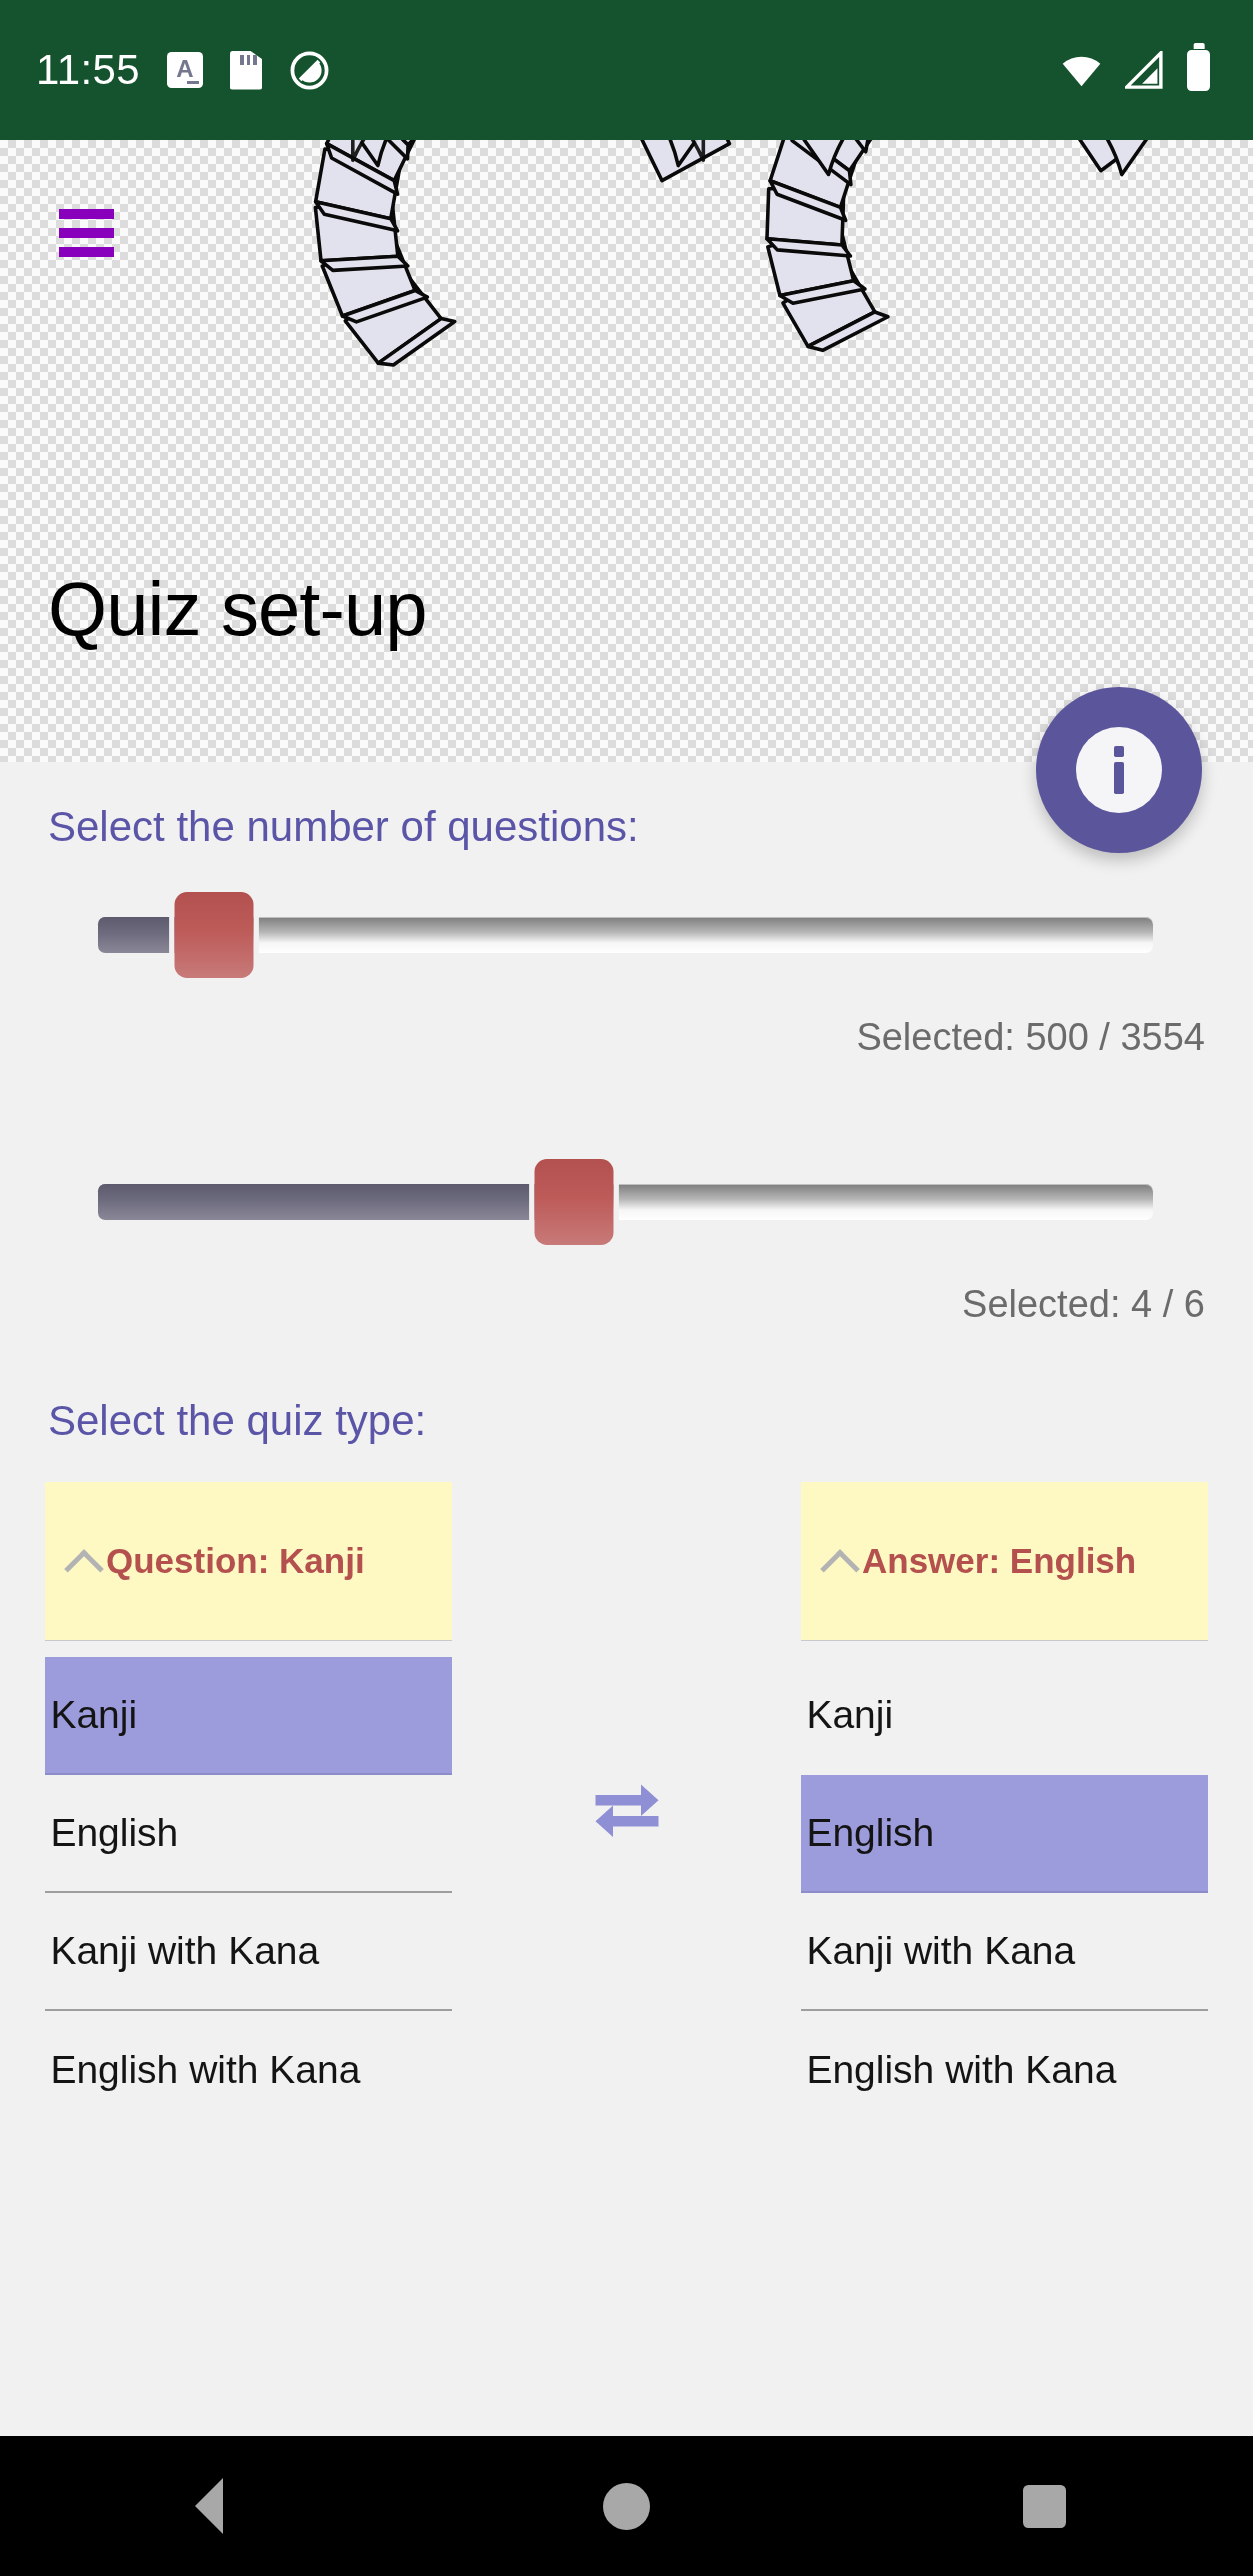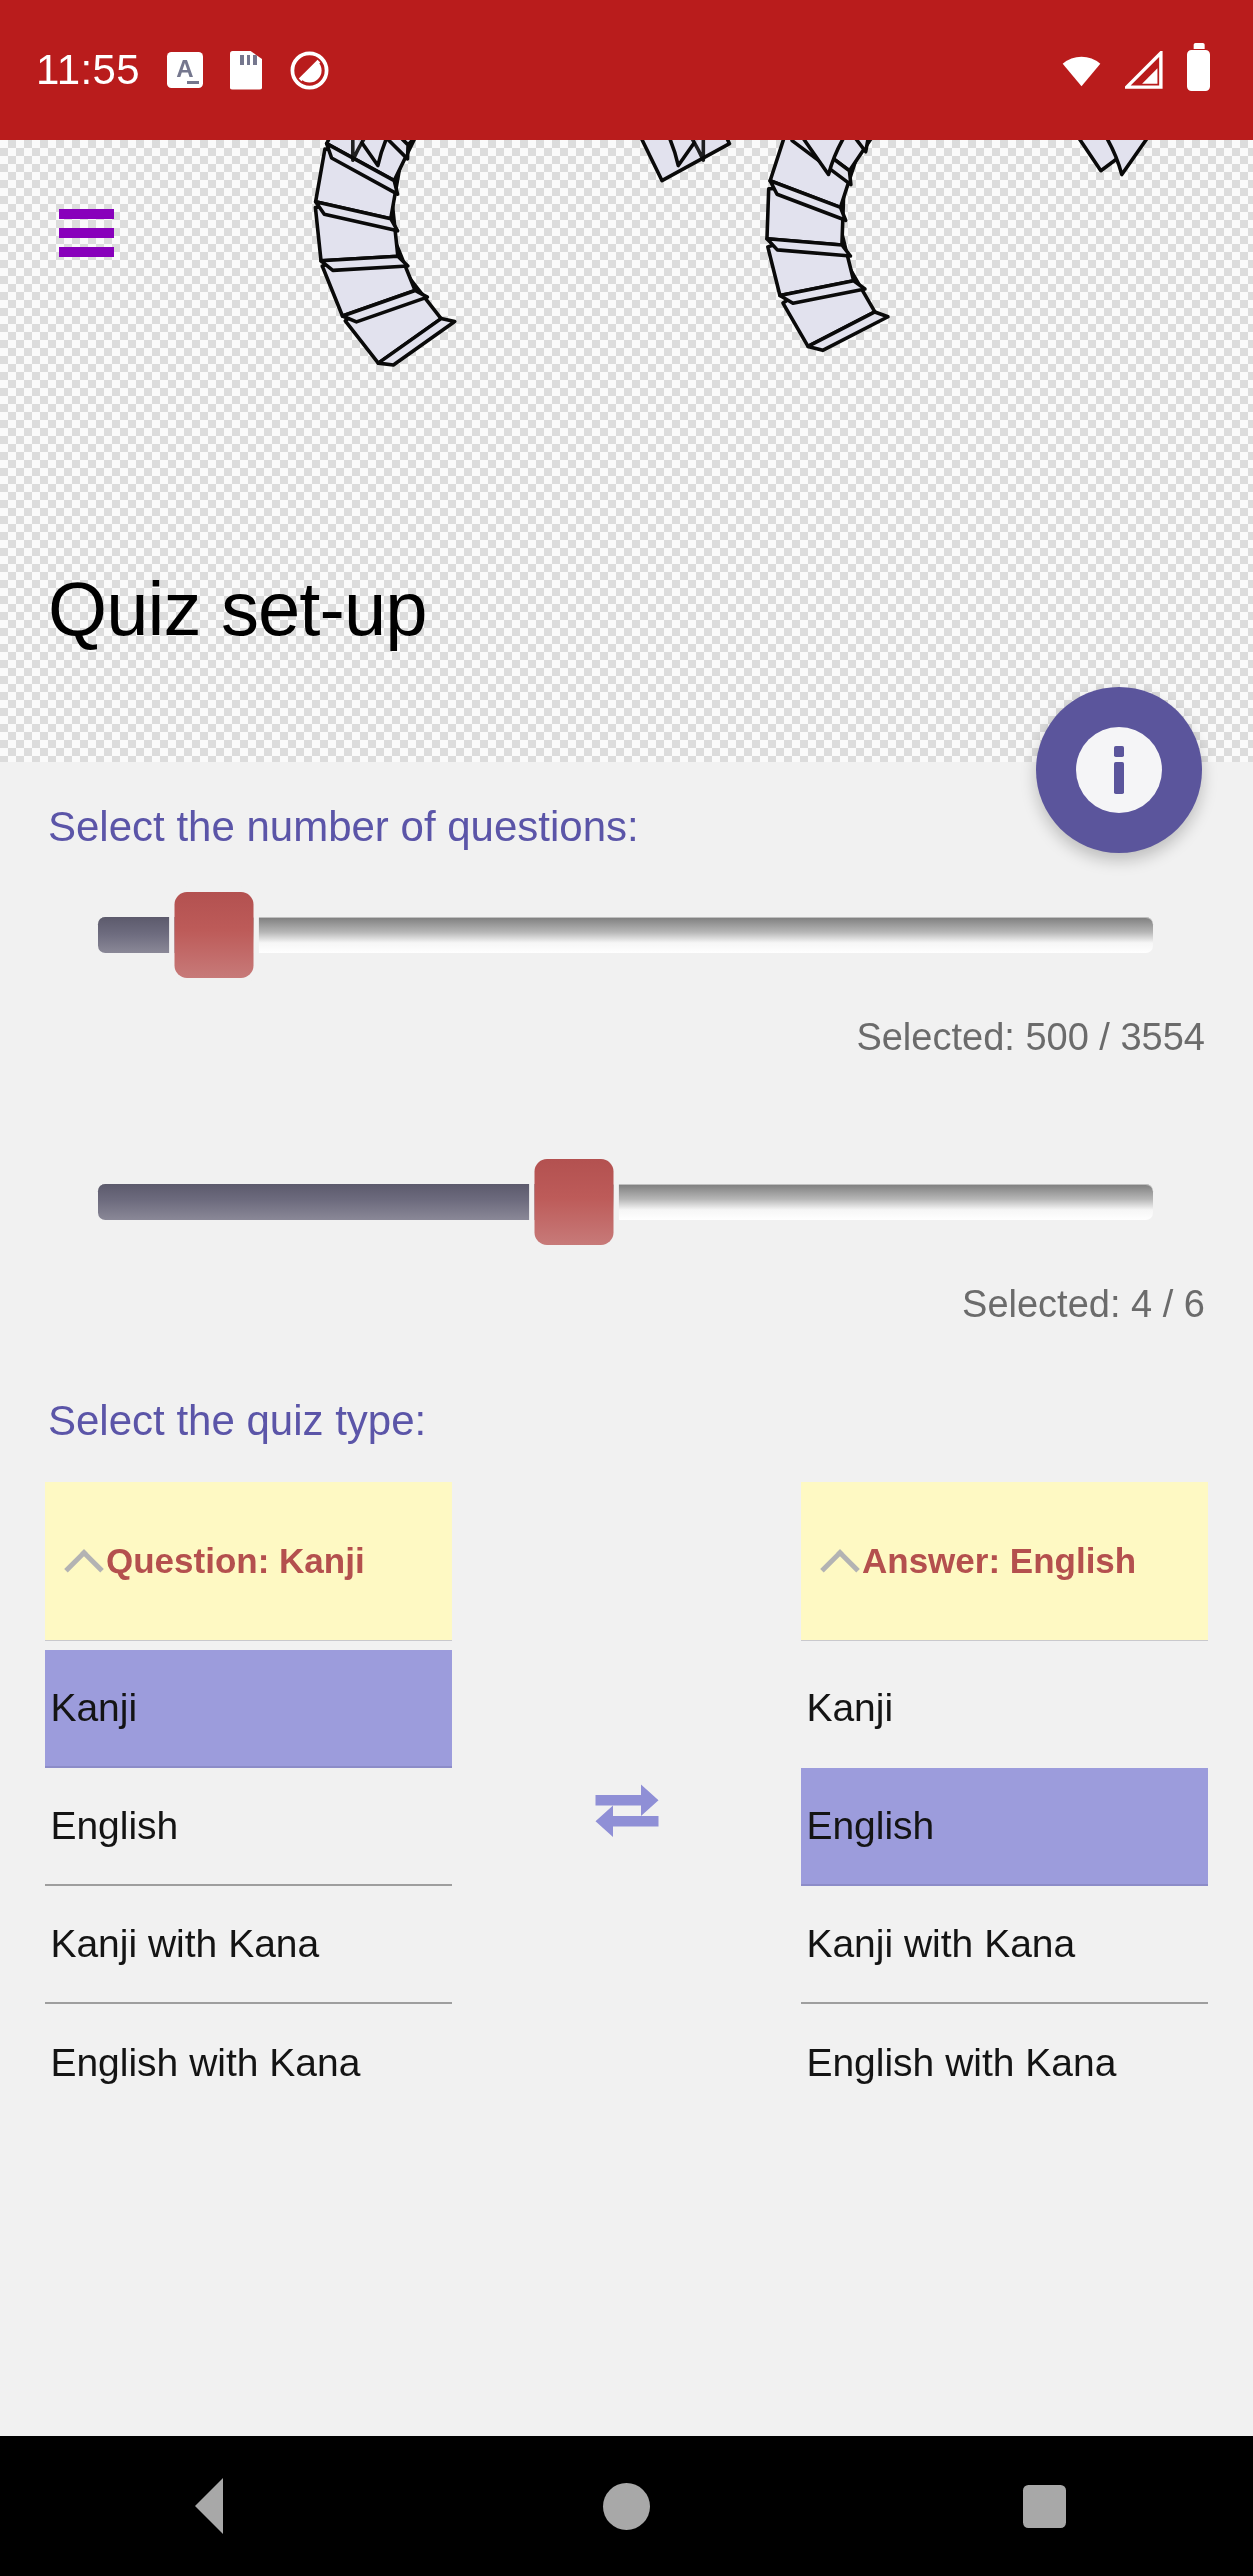--- a/index.html
+++ b/index.html
@@ -19,21 +19,21 @@
     background: #f1f1f1;
     overflow: hidden;
   }
 
   
   .status-bar {
     position: absolute;
     top: 0; left: 0;
     width: 1253px;
     height: 140px;
-    background: #b91c1c;
+    background: #14532d;
     display: flex;
     align-items: center;
     justify-content: space-between;
     padding: 0 32px 0 36px;
   }
   .status-left { display: flex; align-items: center; gap: 27px; }
   .status-time {
     color: #ffffff;
     font-size: 42px;
     font-weight: 400;
@@ -263,21 +263,21 @@
     border-top: 5.4px solid #b3b3b3;
     transform: rotate(45deg);
   }
   .col-header-text {
     color: #b4504e;
     font-size: 35px;
     font-weight: 700;
     line-height: 1.18;
   }
 
-  .opt-list { margin-top: 9px; }
+  .opt-list { margin-top: 16px; }
   .opt {
     height: 118px;
     display: flex;
     align-items: center;
     padding-left: 5.4px;
     color: #141414;
     font-size: 39px;
     font-weight: 400;
     border-bottom: 2.7px solid #9e9e9e;
   }

